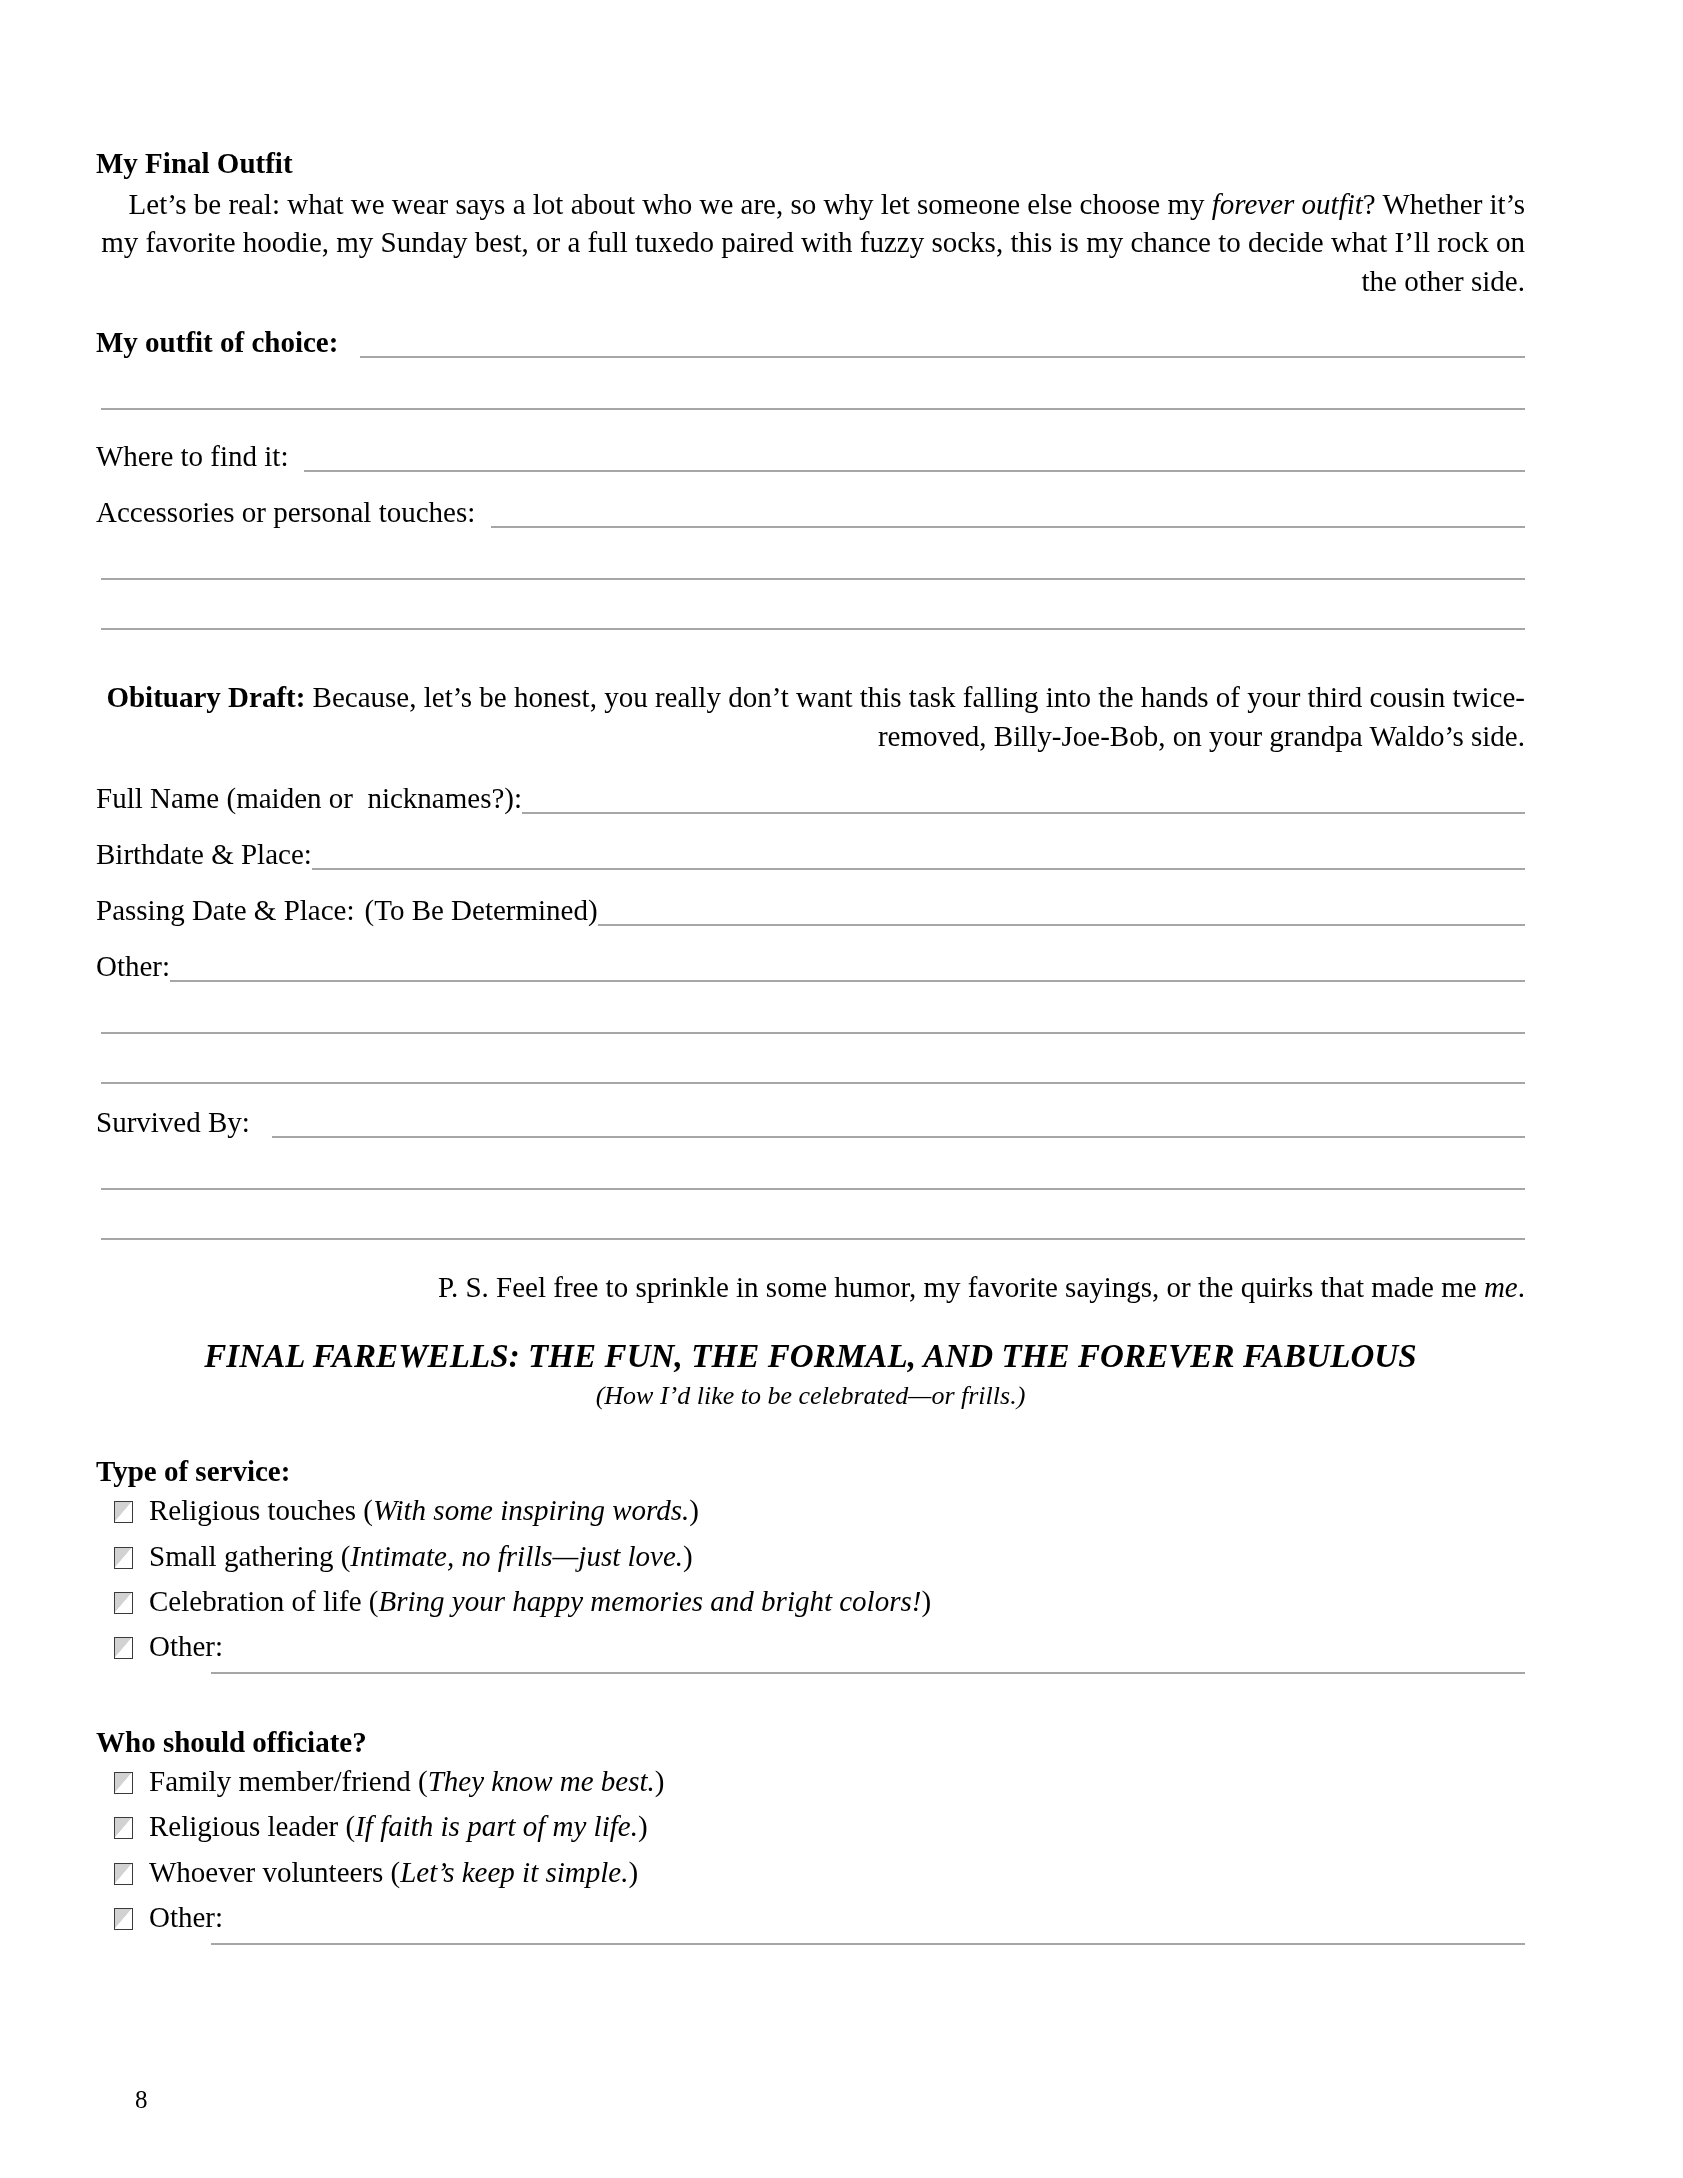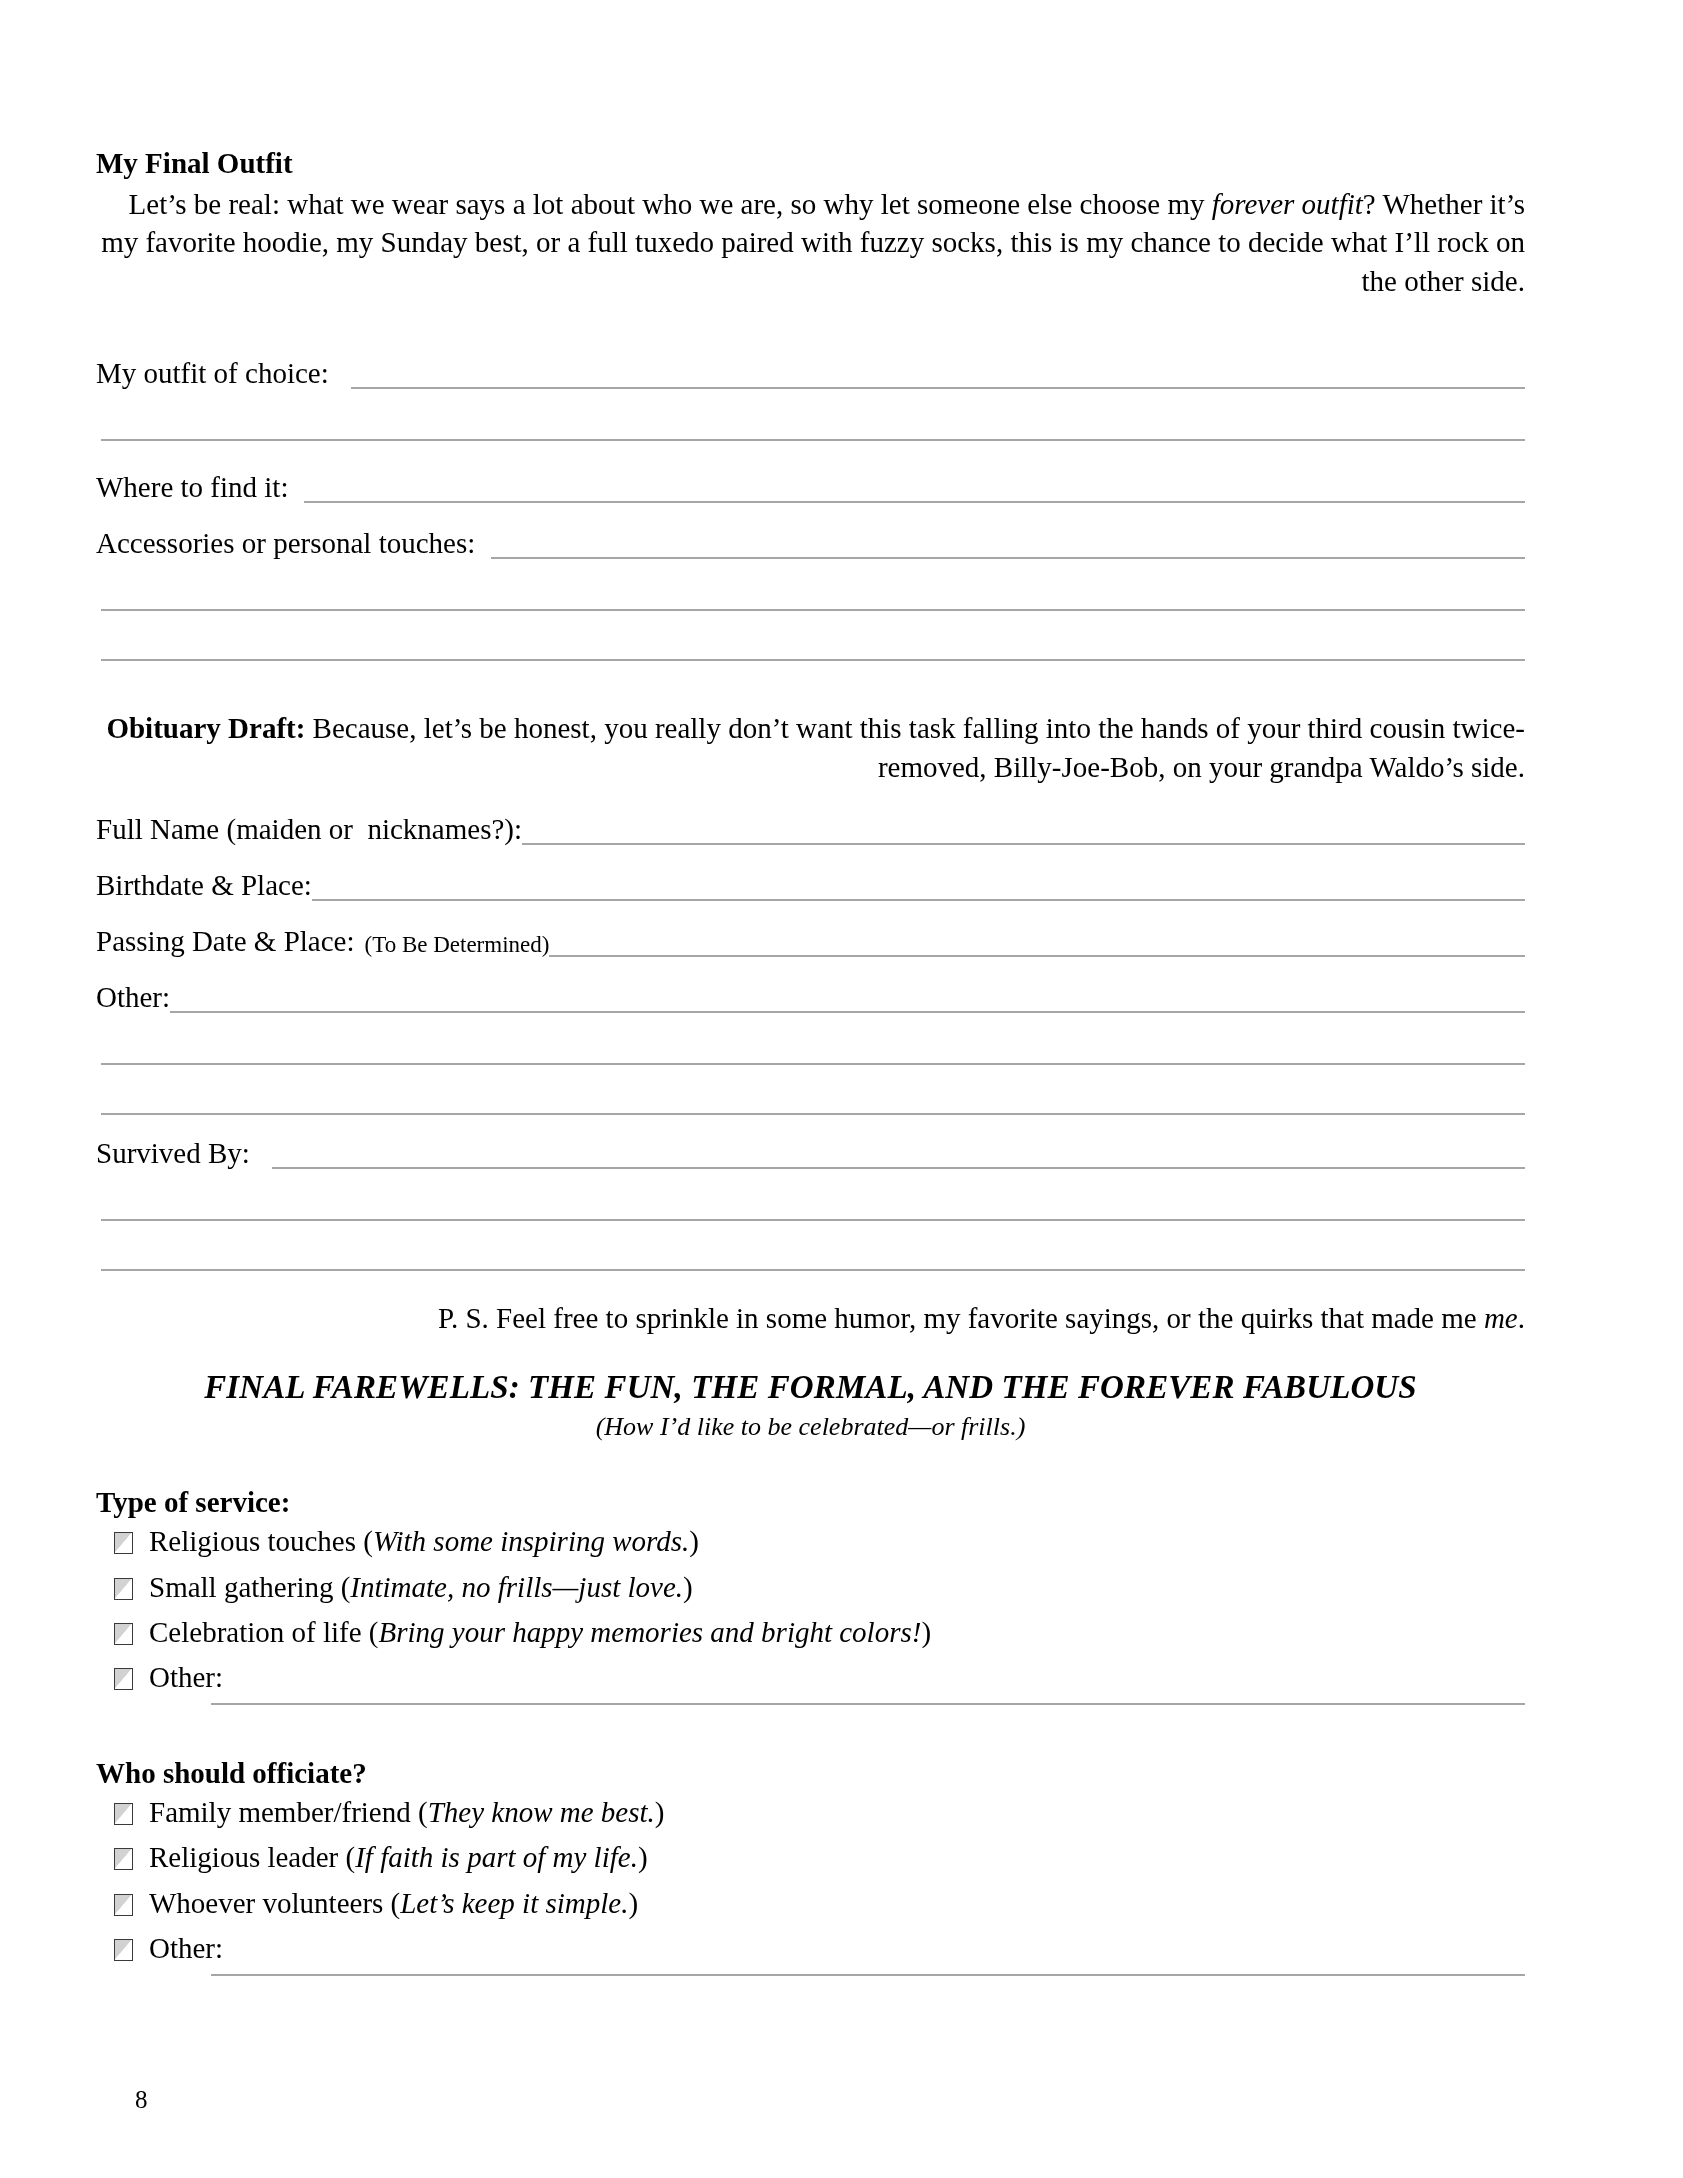--- a/index.html
+++ b/index.html
@@ -56,23 +56,23 @@
     width: 100%;
     margin: 0;
   }
   .field .flabel {
     font-size: 29px;
     line-height: 1.0;
     white-space: pre;
     padding-bottom: 3px;
     flex: 0 0 auto;
   }
-  .field .flabel.bold { font-weight: normal; margin-top: 31px; }
+  .field .flabel.bold { font-weight: bold; }
   .field .fvalue {
-    font-size: 23px;
+    font-size: 29px;
     line-height: 1.0;
     white-space: pre;
     padding-bottom: 3px;
     flex: 0 0 auto;
   }
   .field .rule {
     flex: 1 1 auto;
     height: 0;
     border-bottom: 2px solid #a6a6a6;
     margin-bottom: 2px;

